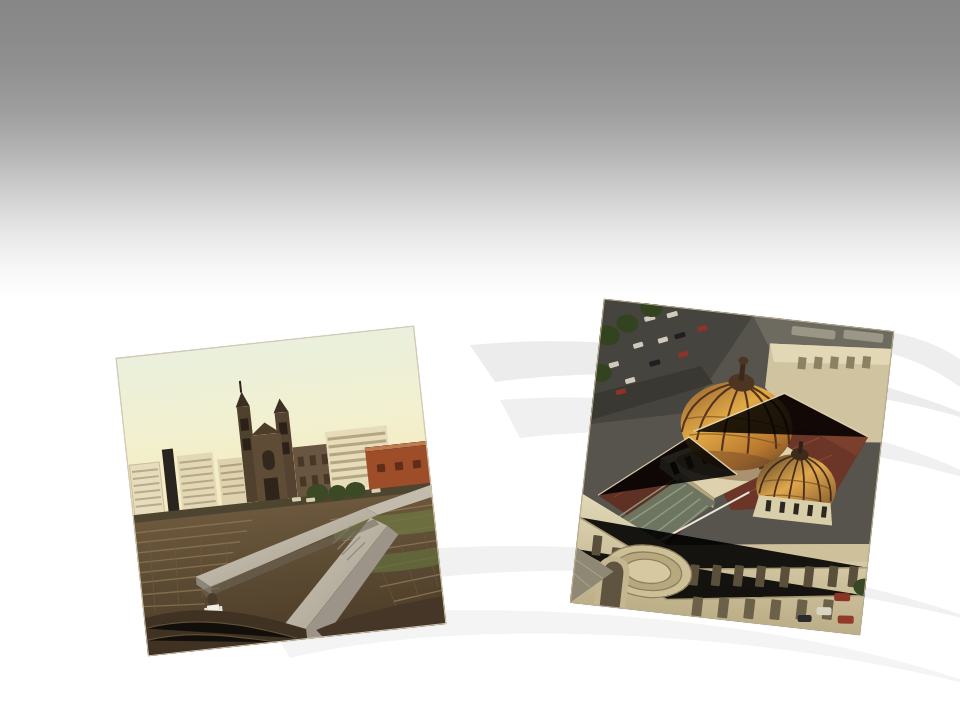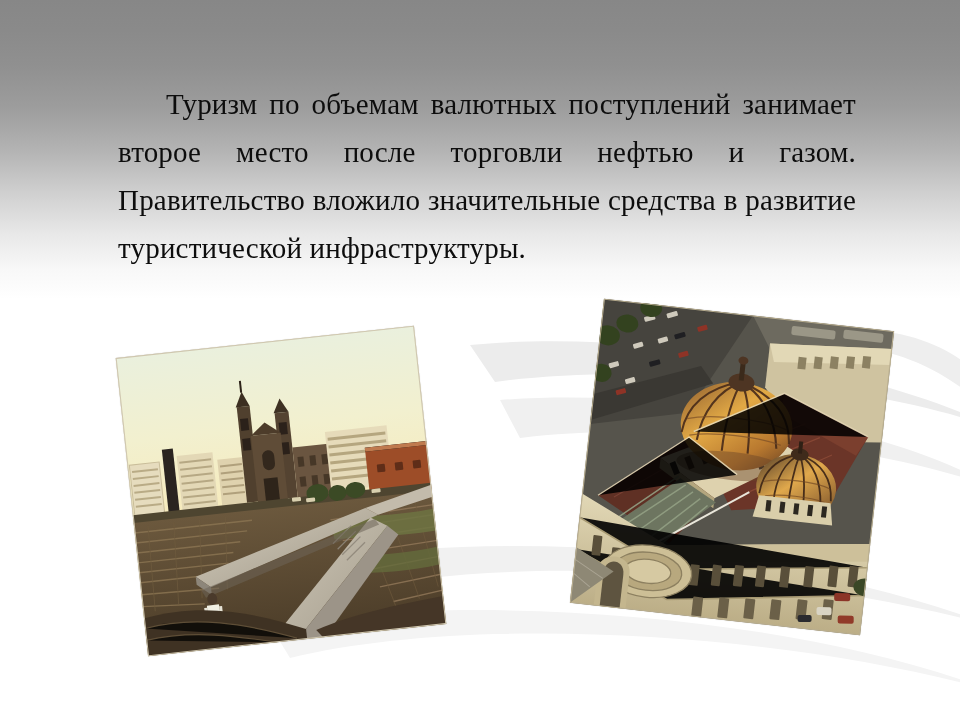--- a/index.html
+++ b/index.html
@@ -108,21 +108,20 @@
   <div class="swoosh-layer">
     <svg class="svgfill" viewBox="0 0 960 720" preserveAspectRatio="none">
       <path d="M 470 345 C 620 330, 860 360, 1000 430 C 870 382, 640 362, 495 382 Z" fill="#ececec"></path>
       <path d="M 500 400 C 660 388, 880 420, 1000 490 C 880 444, 660 420, 520 438 Z" fill="#f0f0f0"></path>
       <path d="M 330 560 C 520 528, 800 552, 990 625 C 790 572, 520 552, 345 592 Z" fill="#f1f1f1"></path>
       <path d="M 270 625 C 470 592, 790 614, 990 690 C 780 632, 470 614, 290 658 Z" fill="#f4f4f4"></path>
       <path d="M 840 330 C 900 326, 950 346, 975 372 L 975 398 C 930 362, 885 346, 838 348 Z" fill="#eeeeee"></path>
     </svg>
   </div>
 
-  <div class="text-block">Туризм по объемам валютных поступлений занимает второе место после торговли нефтью и газом. Правительство вложило значительные средства в развитие туристической инфраструктуры.</div>
 
   <div class="photo" id="photo-left">
     <div class="inner">
       <svg class="svgfill" viewBox="0 0 300 300" preserveAspectRatio="none">
         <defs>
           <linearGradient id="skyL" x1="0" y1="0" x2="0" y2="1">
             <stop offset="0%" stop-color="#eaf0dd"></stop>
             <stop offset="28%" stop-color="#f2f0cf"></stop>
             <stop offset="60%" stop-color="#f7e9b8"></stop>
             <stop offset="100%" stop-color="#f3dfa2"></stop>

